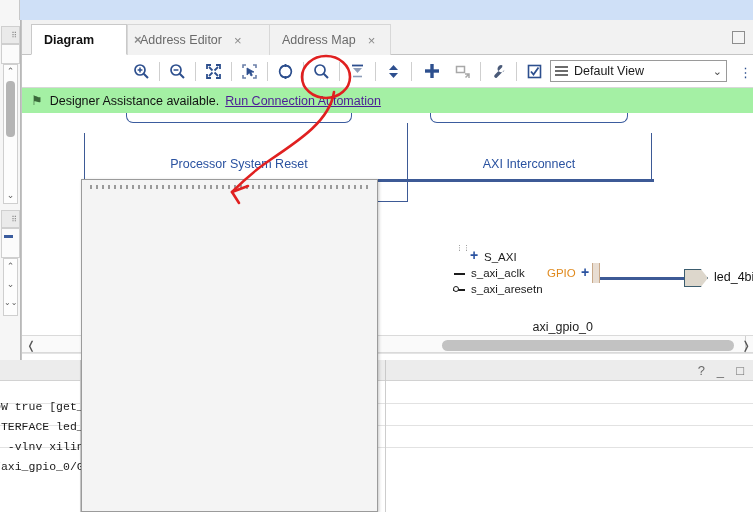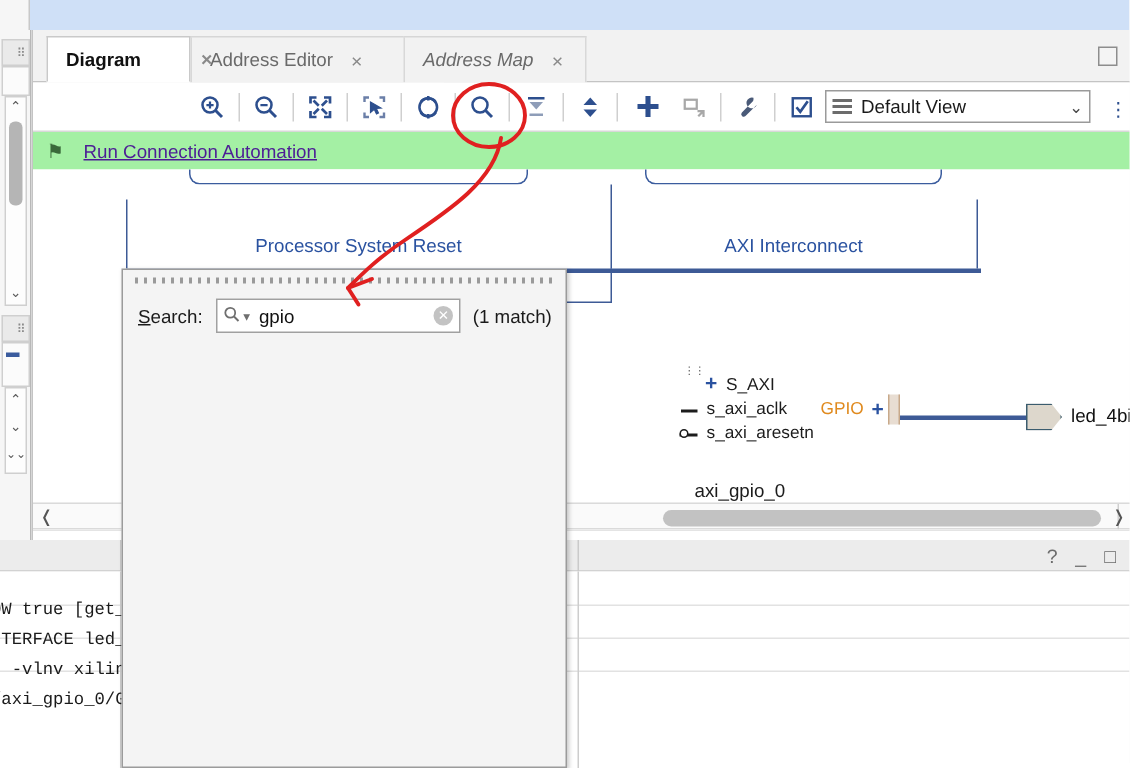--- a/index.html
+++ b/index.html
@@ -124,21 +124,21 @@
   .blk-top {
     position:absolute; border:1px solid #3b5c9e; border-top:none;
     border-bottom-left-radius:7px; border-bottom-right-radius:7px;
     background:#ffffff;
   }
   .blk-caption {
     position:absolute; color:#2a52a0; font-size:12.5px; text-align:center;
   }
   .bus-line { position:absolute; background:#3d5a96; }
   .gp-title {
-    position:absolute; left:441px; top:207px; width:130px; text-align:left;
+    position:absolute; left:441px; top:207px; width:130px; text-align:right;
     font-size:12.5px; color:#1c1c1c;
   }
   .gp-port { position:absolute; font-size:11.5px; color:#1c1c1c; white-space:nowrap;}
   .gp-plus { position:absolute; color:#2a52a0; font-weight:bold; font-size:14px; }
   .gp-gpio { position:absolute; color:#e08a1e; font-size:11.5px; }
   .pin-dots { position:absolute; width:4px; color:#555; font-size:7px; line-height:3px;}
   .extport {
     position:absolute; left:662px; top:249px; width:24px; height:18px;
     background:#ddd7cc; border:1.5px solid #3b5c6e;
     clip-path: polygon(0 0, 70% 0, 100% 50%, 70% 100%, 0 100%);
@@ -256,21 +256,21 @@
 
     <div class="tabstrip">
       <div class="tab active" style="left:9px; width:96px;">
         <span>Diagram</span>
         <span class="tab-x">×</span>
       </div>
       <div class="tab inactive" style="left:105px; width:170px;">
         <span>Address Editor</span>
         <span class="tab-x">×</span>
       </div>
-      <div class="tab inactive" style="left:247px; width:122px;font-style:italic;">
+      <div class="tab inactive" style="left:247px; width:122px;">
         <span>Address Map</span>
         <span class="tab-x">×</span>
       </div>
       <div class="panel-max-btn"></div>
     </div>
 
     <div class="toolbar">
       <div style="width:8px;"></div>
 
       <div class="tb-btn">
@@ -399,20 +399,21 @@
             <i style="top:8px;"></i>
         </span>
         <span>Default View</span>
         <span class="chev">⌄</span>
       </div>
       <div class="tb-right-partial">⋮</div>
     </div>
 
     <div class="assist-banner">
       <span class="pin">⚑</span>
+      <span>Designer Assistance available.</span>
       <a class="assist-link" href="#">Run Connection Automation</a>
     </div>
 
     <div class="canvas">
 
       <div class="blk-top" style="left:104px; top:-14px; width:226px; height:24px;"></div>
       <div class="blk-caption" style="left:104px; top:44px; width:226px;">Processor System Reset</div>
 
       <div class="blk-top" style="left:408px; top:-14px; width:198px; height:24px;"></div>
       <div class="blk-caption" style="left:408px; top:44px; width:198px;">AXI Interconnect</div>
@@ -468,35 +469,20 @@
       <div class="bp-row" style="top:44px;"></div>
       <div class="bp-row" style="top:66px;"></div>
       <div class="bp-colsep" style="left:80px;"></div>
       <div class="bp-colsep" style="left:385px;"></div>
       <div class="console-text"><span>OW true [get_b</span><br><span>NTERFACE led_4</span><br><span>r -vlnv xilinx</span><br><span>/axi_gpio_0/GP</span></div>
     </div>
   </div>
 
   <div class="search-dialog">
     <div class="drag-handle"></div>
-    <div class="sd-row">
-      <span class="sd-label"><u>S</u><span>earch:</span></span>
-      <div class="sd-input">
-        <span class="sd-magnifier">
-          <svg width="11" height="11" viewBox="0 0 11 11">
-              <circle cx="4.5" cy="4.5" r="3.3" fill="none" stroke="#6f6f6f" stroke-width="1.2"></circle>
-              <line x1="7" y1="7" x2="10" y2="10" stroke="#6f6f6f" stroke-width="1.3"></line>
-            </svg>
-        </span>
-        <span class="sd-caret">▾</span>
-        <span class="sd-value" placeholder="">gpio</span>
-        <span class="sd-clear">✕</span>
-      </div>
-      <span class="sd-match">(1 match)</span>
-    </div>
   </div>
 
   <svg class="annot">
     <ellipse cx="326" cy="77" rx="24" ry="21" fill="none" stroke="#e02020" stroke-width="2.6"></ellipse>
     <path d="M334,92 C330,120 300,140 270,160 C252,172 242,182 232,192" fill="none" stroke="#e02020" stroke-width="2.6" stroke-linecap="round"></path>
     <path d="M232,192 L248,186 M232,192 L239,203" fill="none" stroke="#e02020" stroke-width="2.6" stroke-linecap="round"></path>
   </svg>
 
 </div>
 

